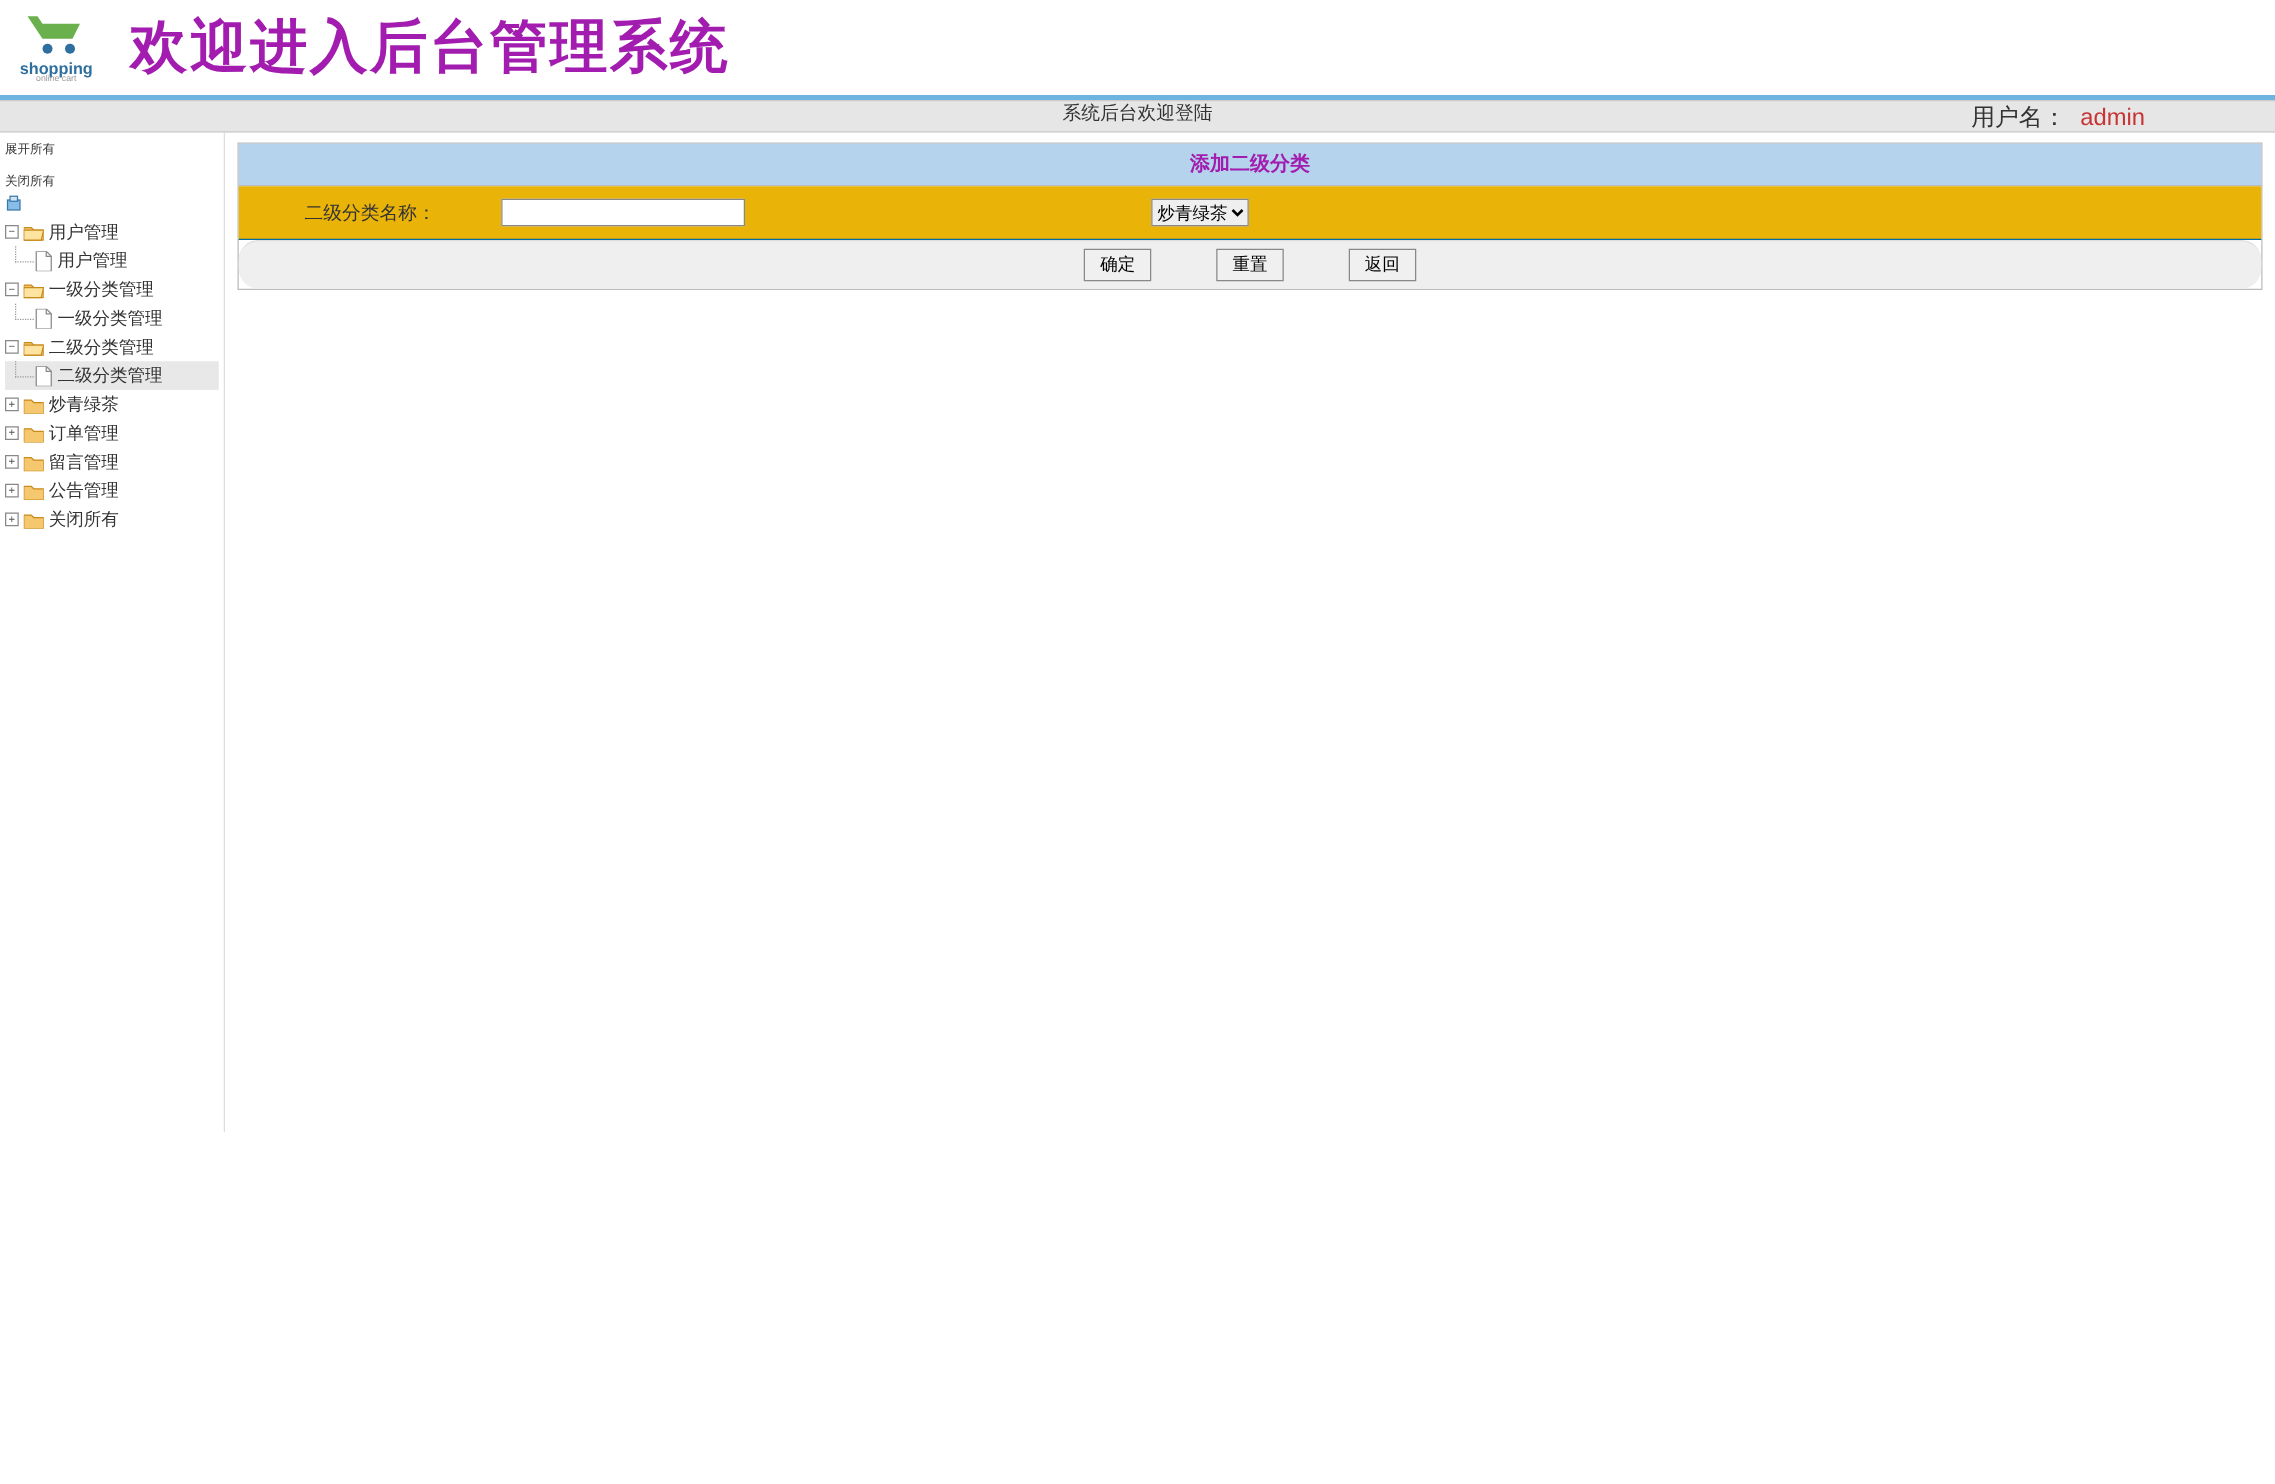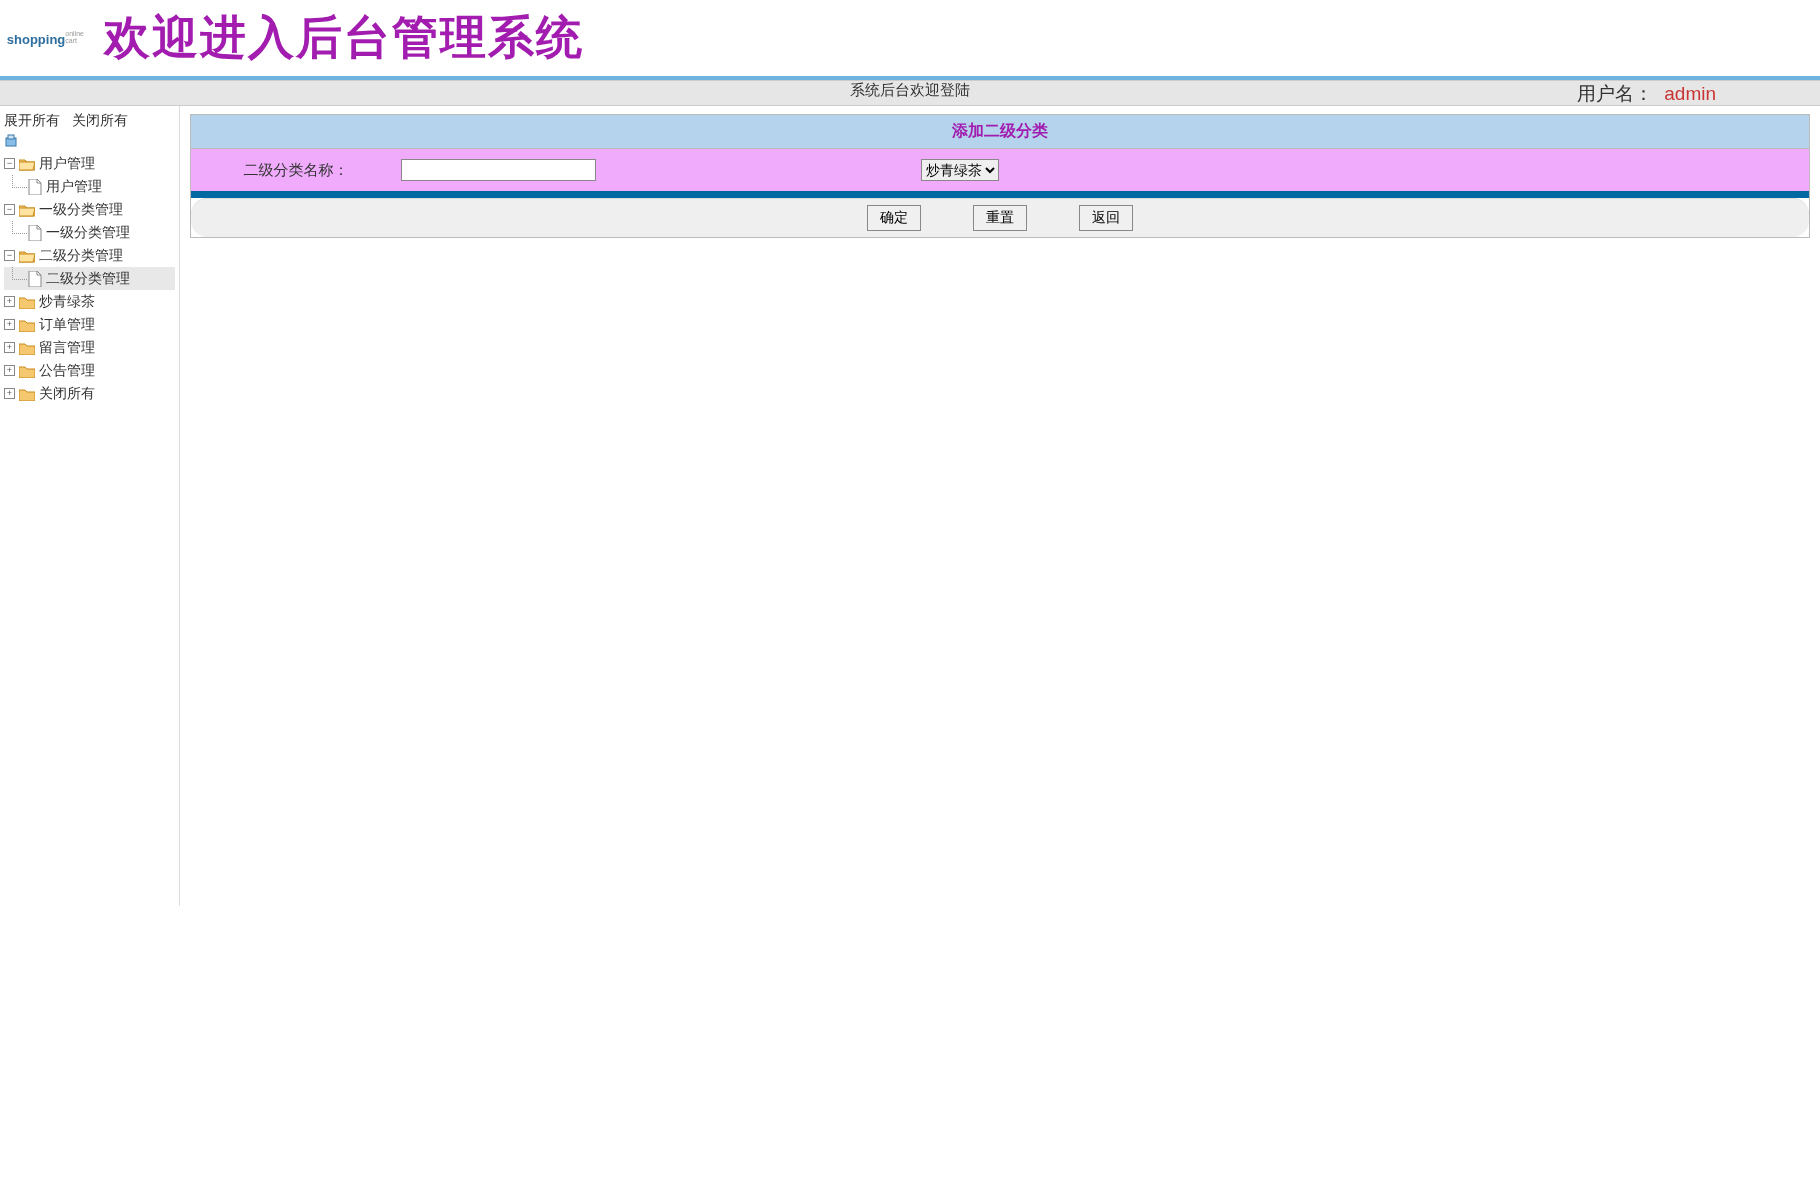--- a/index.html
+++ b/index.html
@@ -17,21 +17,21 @@
     align-items: center;
     height: 80px;
     border-bottom: 4px solid #6fb3e0;
     background: #fff;
     padding-left: 6px;
   }
   .logo {
     width: 78px;
     height: 70px;
     display: flex;
-    flex-direction: row;
+    flex-direction: column;
     align-items: center;
     justify-content: center;
     margin-right: 20px;
   }
   .cart-svg { width: 54px; height: 36px; }
   .logo-text1 { font-size: 13px; color: #2f6f9f; font-weight: 600; margin-top:2px;}
   .logo-text2 { font-size: 7px; color: #999; margin-top:-2px;}
   .site-title {
     font-size: 46px;
     font-weight: 700;
@@ -77,22 +77,23 @@
     flex: 1;
     padding: 8px 10px;
     background: #fff;
   }
 
   
   .tree-controls {
     display: flex;
     gap: 12px;
     margin-bottom: 4px;
-    font-size: 14px;
+    font-size: 10px;
     color: #333;
+    flex-direction: column;
   }
   .tree-controls span { cursor: pointer; }
   .root-icon { width: 14px; height: 14px; display:inline-block; margin-bottom:4px;}
   .root-icon svg{width:14px;height:14px;}
   .tree-node {
     display: flex;
     align-items: center;
     height: 23px;
     gap: 4px;
     cursor: pointer;
@@ -147,25 +148,25 @@
   .panel-header {
     background: #b5d3ec;
     text-align: center;
     font-weight: 700;
     font-size: 16px;
     color: #a21caf;
     padding: 6px 0;
     border-bottom: 1px solid #bbb;
   }
   .panel-body {
-    background: #f0abfc;
+    background: #eab308;
     padding: 10px 0;
     display: flex;
     align-items: center;
-    border-bottom: 7px solid #0369a1;
+    border-bottom: 1px solid #0369a1;
   }
   .form-row {
     display: flex;
     width: 100%;
     align-items: center;
   }
   .cell-label1 {
     width: 210px;
     text-align: center;
     font-size: 15px;

